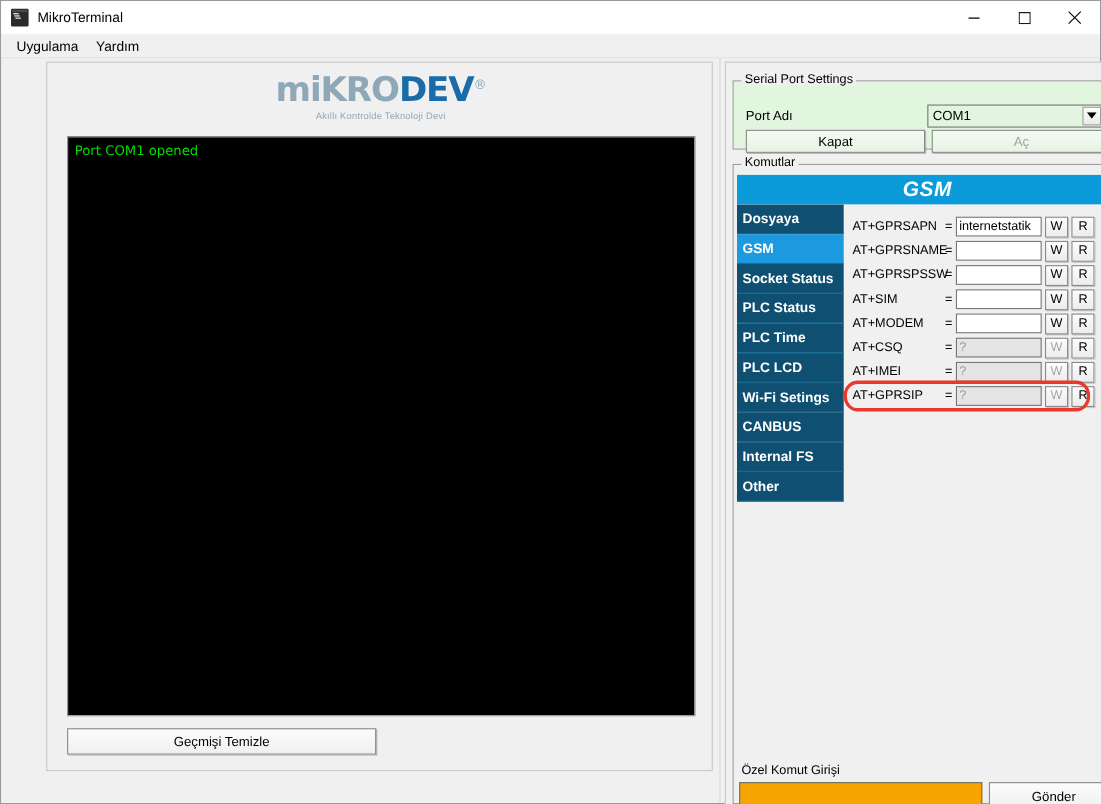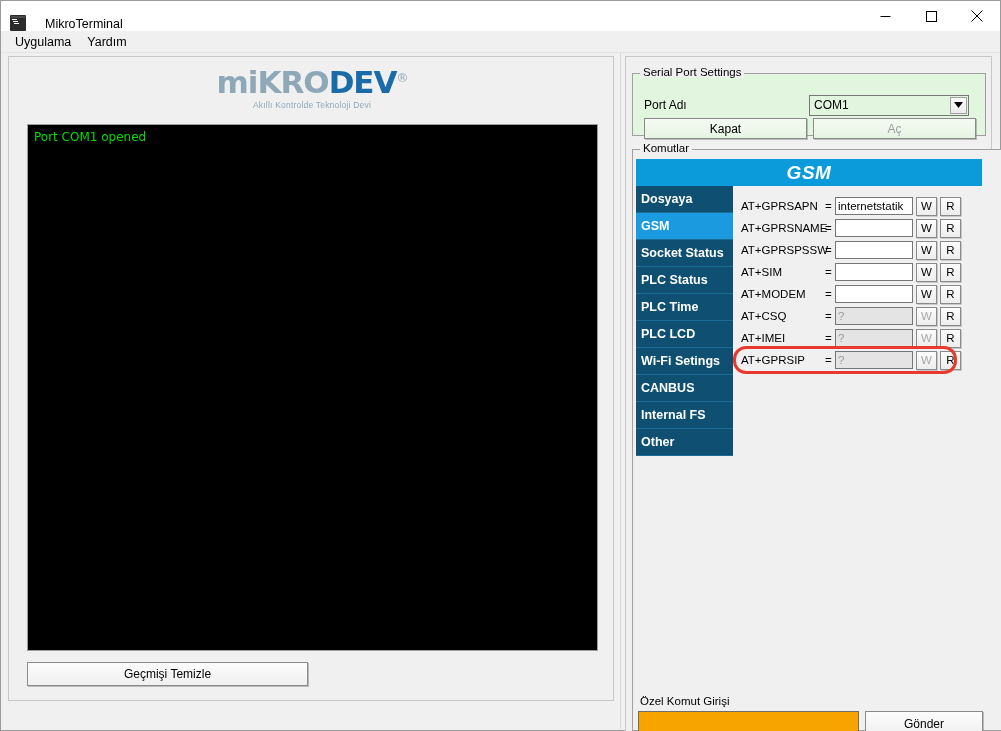--- a/index.html
+++ b/index.html
@@ -16,24 +16,23 @@
   
   .window {
     width: 1001px; height: 731px;
     background: #f0f0f0;
     border: 1px solid #9a9a9a;
     display: flex; flex-direction: column;
     position: relative;
   }
   .titlebar {
     height: 30px; background: #ffffff;
-    display: flex; align-items: flex-end;
+    display: flex; align-items: center;
     flex: 0 0 30px;
     position: relative;
-    gap: 11px;
   }
   .title-icon {
     width: 16px; height: 16px; margin-left: 9px; margin-right: 8px;
     background: #2b2b2b; border-radius: 1px;
     position: relative; flex: 0 0 16px;
   }
   .title-icon::before {
     content: ""; position: absolute; left: 2px; top: 4px;
     width: 5px; height: 1px; background: #fff;
     box-shadow: 1px 2px 0 0 #fff, 2px 4px 0 0 #fff;
@@ -54,21 +53,21 @@
   .menubar {
     height: 22px; flex: 0 0 22px;
     background: #f0f0f0;
     display: flex; align-items: center;
     padding-left: 6px;
     border-bottom: 1px solid #e4e4e4;
   }
   .menu-item { padding: 2px 8px; font-size: 12.5px; color: #000; }
 
   
-  .content { flex: 1 1 auto; position: relative; }
+  .content { flex: 1 1 auto; position: relative; margin-left: 34px; }
 
   
   .left-panel {
     position: absolute; left: 7px; top: 3px;
     width: 606px; height: 645px;
     background: #f0f0f0;
     border: 1px solid #c8c8c8;
   }
   .logo-wrap {
     position: absolute; left: 0; top: 10px; width: 606px;

